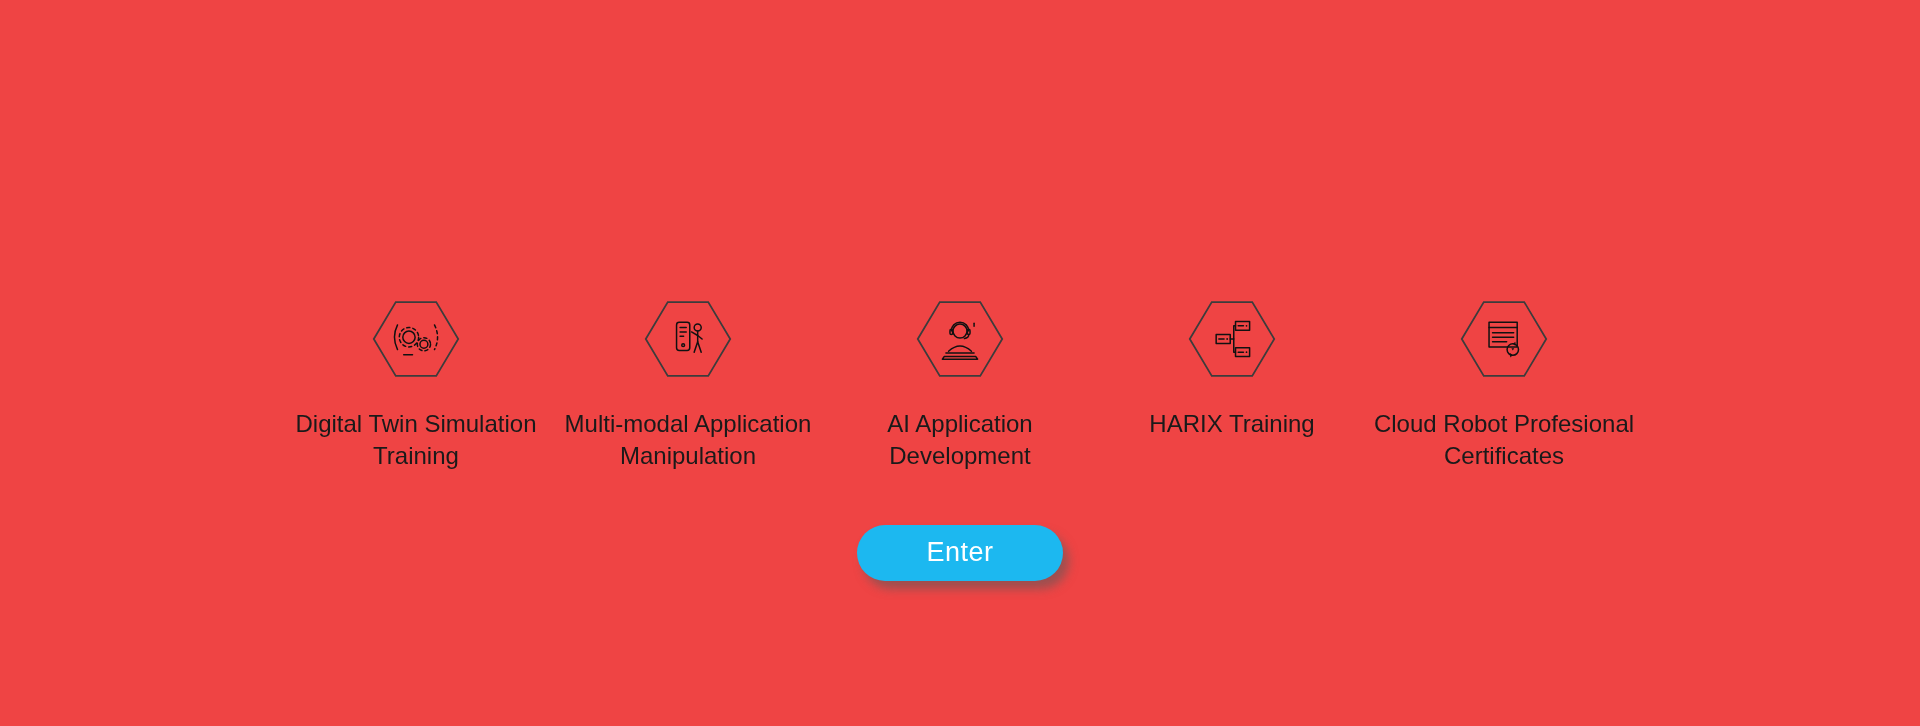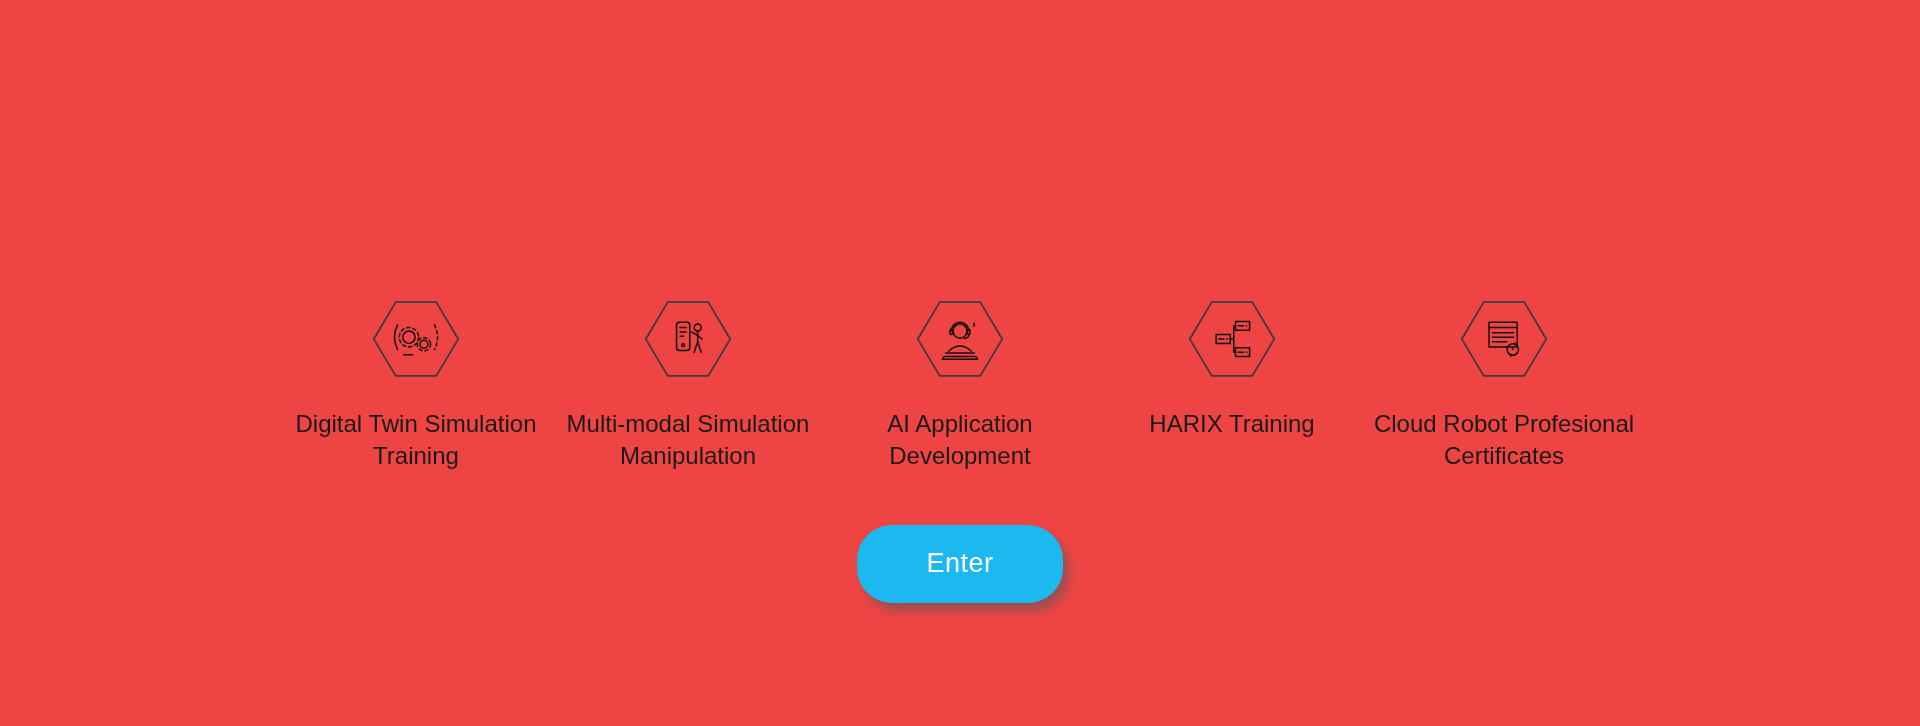--- a/index.html
+++ b/index.html
@@ -67,21 +67,21 @@
     text-align: center;
     white-space: pre;
   }
   .cta-wrap {
     display: flex;
     justify-content: center;
     margin-top: 52px;
   }
   .enter-button {
     min-width: 206px;
-    height: 78px;
+    height: 56px;
     padding: 0 46px;
     border: none;
     border-radius: 35px;
     background: #1cb8f0;
     color: #ffffff;
     font-family: "Liberation Sans", sans-serif;
     font-size: 27px;
     letter-spacing: 0.5px;
     cursor: pointer;
     box-shadow: 6px 8px 10px rgba(90, 90, 90, 0.55);
@@ -124,21 +124,21 @@
           <path class="glyph" d="M41,31 h7 M41,36 h7 M41,41 h4"></path>
           <circle class="glyph" cx="44.5" cy="51" r="1.6"></circle>
 
           <circle class="glyph" cx="61" cy="31" r="4"></circle>
           <path class="glyph" d="M61,35 v12"></path>
           <path class="glyph" d="M61,40 l-7,-4"></path>
           <path class="glyph" d="M61,40 l5,4"></path>
           <path class="glyph" d="M61,47 l-4,12 M61,47 l4,12"></path>
         </svg>
       </div>
-      <div class="hex-label">Multi-modal Simulation
+      <div class="hex-label">Multi-modal Application
 Manipulation</div>
     </div>
 
     <div class="hex-item">
       <div class="hex-badge">
         <svg viewBox="0 0 100 88">
           <polygon class="hex-outline" points="2,44 27,2 73,2 98,44 73,86 27,86"></polygon>
 
           <circle class="glyph" cx="50" cy="35" r="8"></circle>
           <path class="glyph" d="M40,35 a10,10 0 0 1 20,0"></path>

